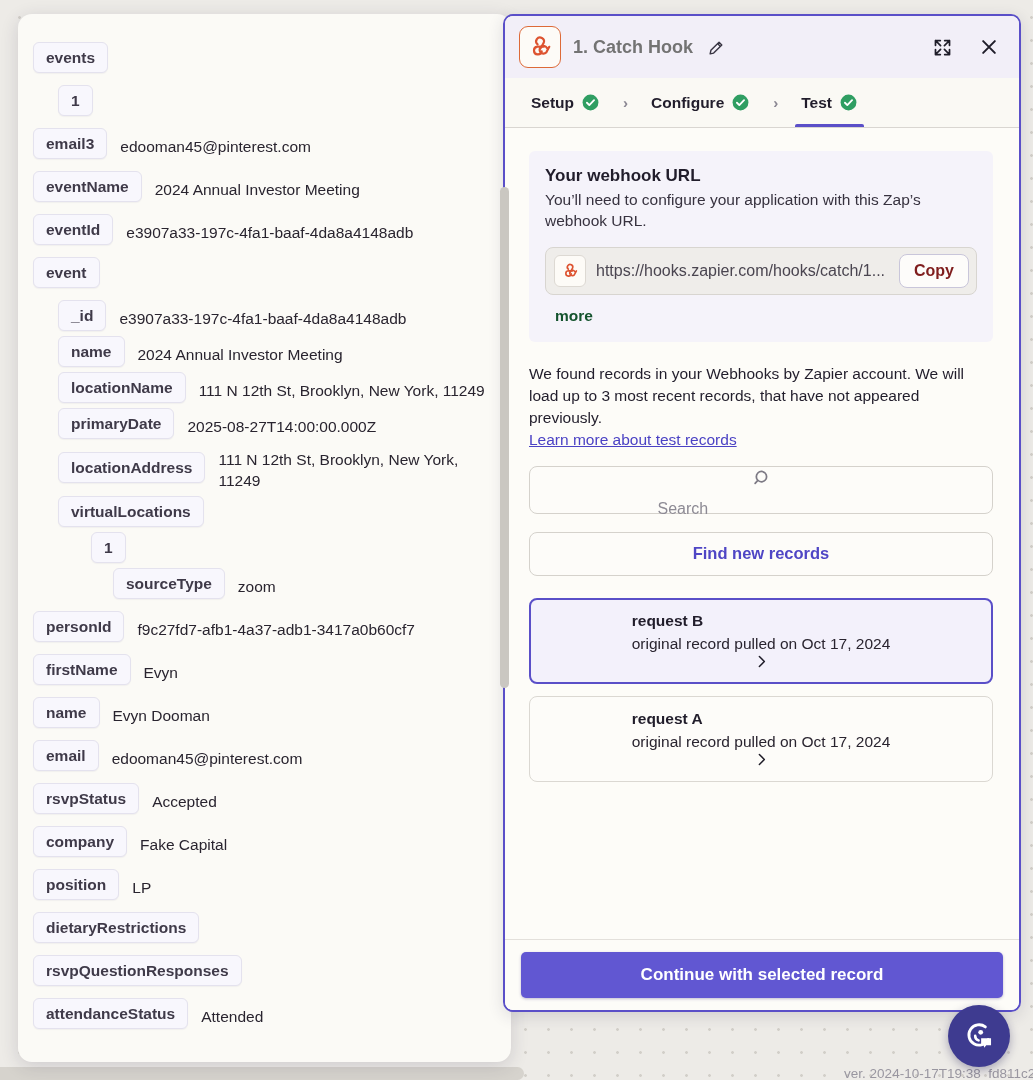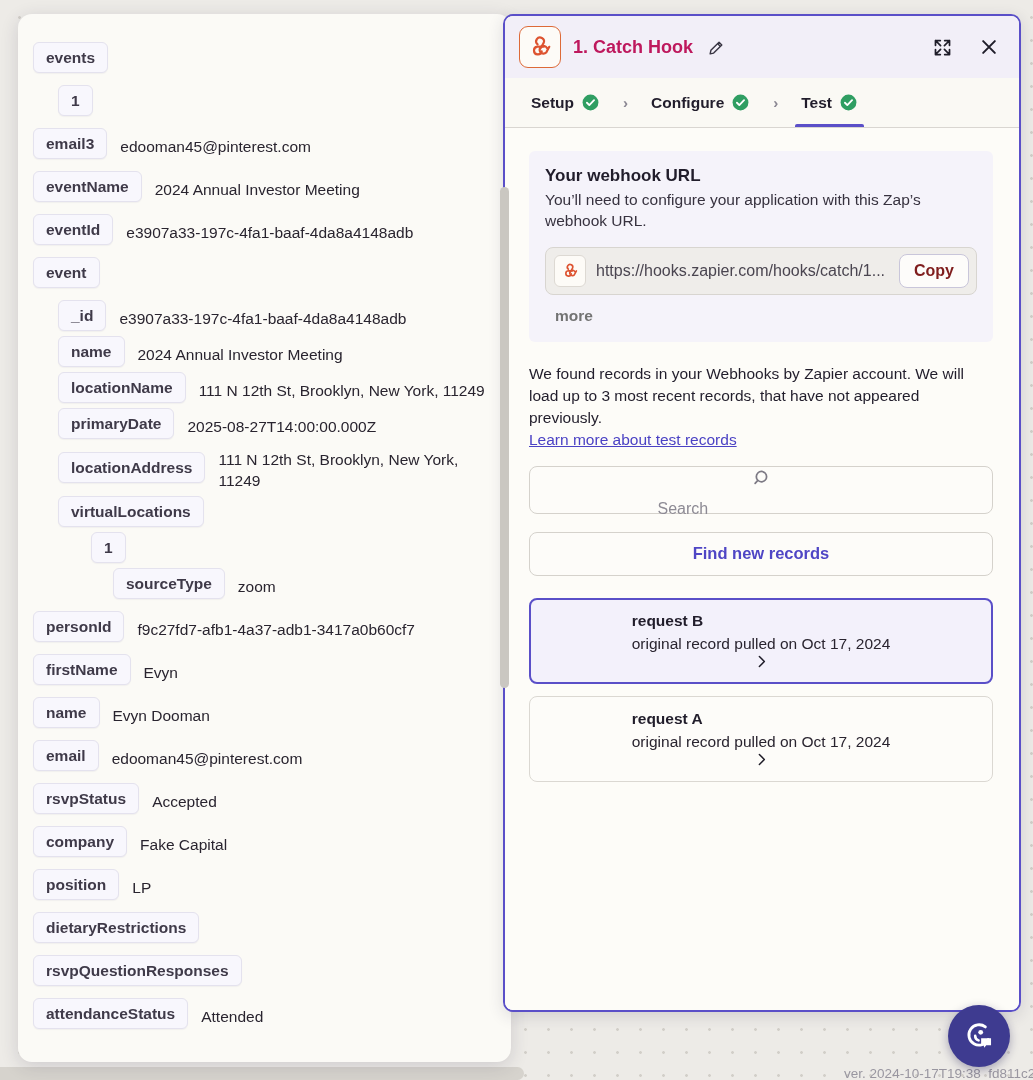--- a/index.html
+++ b/index.html
@@ -53,21 +53,21 @@
   }
   .panel-header {
     flex:0 0 62px; background:#f2eff8; display:flex; align-items:center;
     padding:0 18px 0 14px; gap:12px;
   }
   .app-icon-box {
     width:42px; height:42px; background:#fdfbf7; border:1.5px solid #dd6a38;
     border-radius:9px; display:flex; align-items:center; justify-content:center;
     flex:0 0 auto;
   }
-  .panel-title { font-size:18px; font-weight:bold; color:#be185d; }
+  .panel-title { font-size:18px; font-weight:bold; color:#737373; }
   .icon-btn { background:none; border:none; cursor:pointer; display:flex; align-items:center; padding:2px; }
   .spacer { flex:1; }
 
   .tabbar {
     flex:0 0 50px; background:#faf9f4; border-bottom:1px solid #d9d6d1;
     display:flex; align-items:center; padding:0 0 0 24px; gap:0;
     position:relative;
   }
   .tab { display:flex; align-items:center; gap:7px; height:100%; position:relative; padding:0 2px; cursor:pointer; }
   .tab-label { font-size:15.5px; font-weight:bold; color:#211d2b; }
@@ -88,21 +88,21 @@
     display:flex; align-items:center; justify-content:center; flex:0 0 auto;
   }
   .url-text { flex:1; font-size:16px; color:#4a4550; white-space:nowrap; overflow:hidden; }
   .copy-btn {
     background:#fdfcfa; border:1px solid #c9c6da; border-radius:8px;
     padding:7px 14px; font-size:16px; font-weight:bold; color:#7f1d1d; cursor:pointer;
     font-family:"Liberation Sans", sans-serif;
   }
   .note-row { margin-top:12px; display:flex; align-items:center; }
   .note-text { font-size:15.5px; color:#8d8a94; flex:1; white-space:nowrap; overflow:hidden; }
-  .more-link { font-size:15.5px; font-weight:bold; color:#737373; cursor:pointer; margin-left:10px; }
+  .more-link { font-size:15.5px; font-weight:bold; color:#14532d; cursor:pointer; margin-left:10px; }
 
   .records-info { margin-top:21px; font-size:15.5px; color:#211d2b; line-height:1.42; }
   .learn-link { display:inline-block; margin-top:2px; font-size:15.5px; color:#4b42c4; text-decoration:underline; cursor:pointer; }
 
   .search-box {
     margin-top:17px; height:48px; background:#fdfcf9; border:1px solid #d5d2cc; border-radius:8px;
     display:flex; align-items:center; padding:0 14px; gap:11px;flex-direction:column;
   }
   .search-input {
     border:none; outline:none; background:transparent; flex:1;
@@ -355,20 +355,23 @@
             <div class="record-sub">original record pulled on Oct 17, 2024</div>
           </div>
           <svg width="17" height="17" viewBox="0 0 24 24" fill="none" stroke="#1f1d29" stroke-width="2.1" stroke-linecap="round" stroke-linejoin="round">
             <path d="M9 5l7 7-7 7"></path>
           </svg>
         </div>
       </div>
 
   </div>
 
+  <div class="panel-footer">
+    <button class="continue-btn">Continue with selected record</button>
+  </div>
 </div>
 
 <button class="chat-fab">
   <span style="display:flex;">
     <svg width="34" height="34" viewBox="0 0 24 24" fill="none">
       <path d="M18.5 14.5 A7.2 7.2 0 1 1 16.5 5.6" stroke="#ffffff" stroke-width="2" stroke-linecap="round"></path>
       <circle cx="13.2" cy="9.4" r="1.7" fill="#ffffff"></circle>
       <path d="M9.3 11.8 a3.4 3.4 0 0 0 2.4 3.3" stroke="#ffffff" stroke-width="1.8" stroke-linecap="round"></path>
       <path d="M13.5 13.5 h7 v5 h-3.4 l-1.4 1.8 -0.4-1.8 h-1.8 z" fill="#ffffff"></path>
     </svg>

